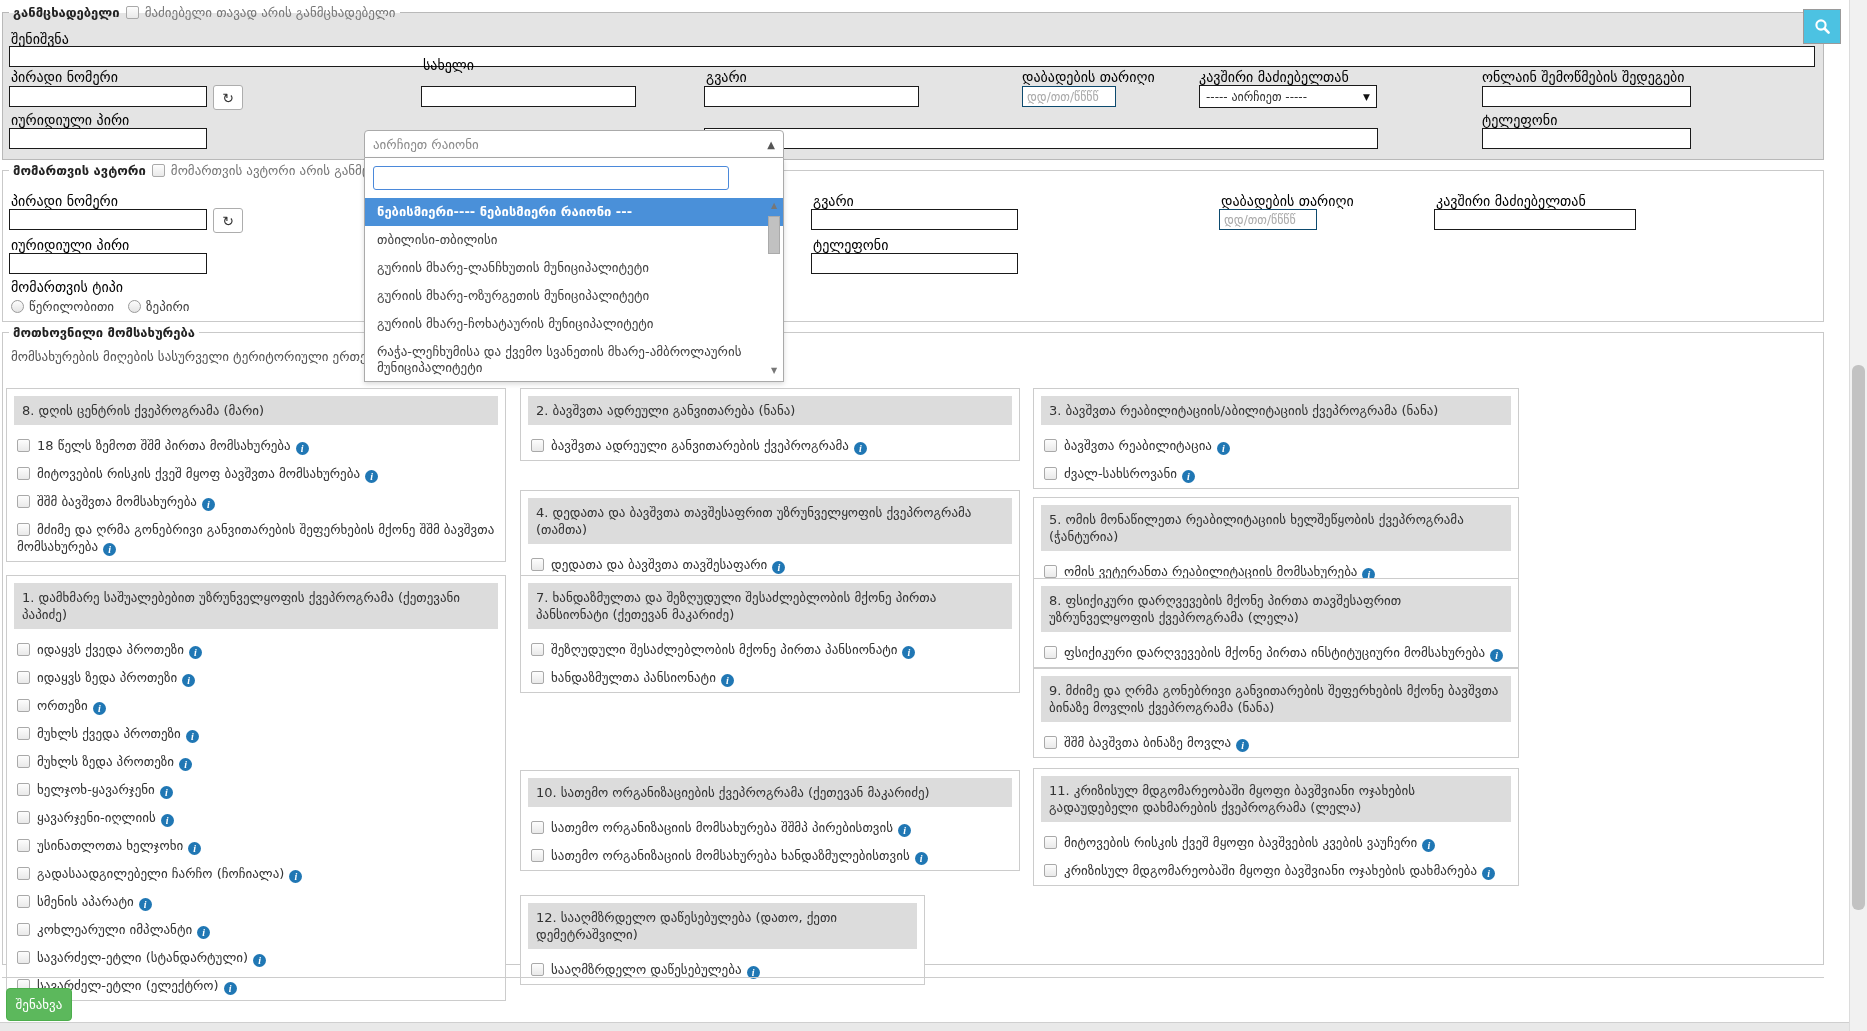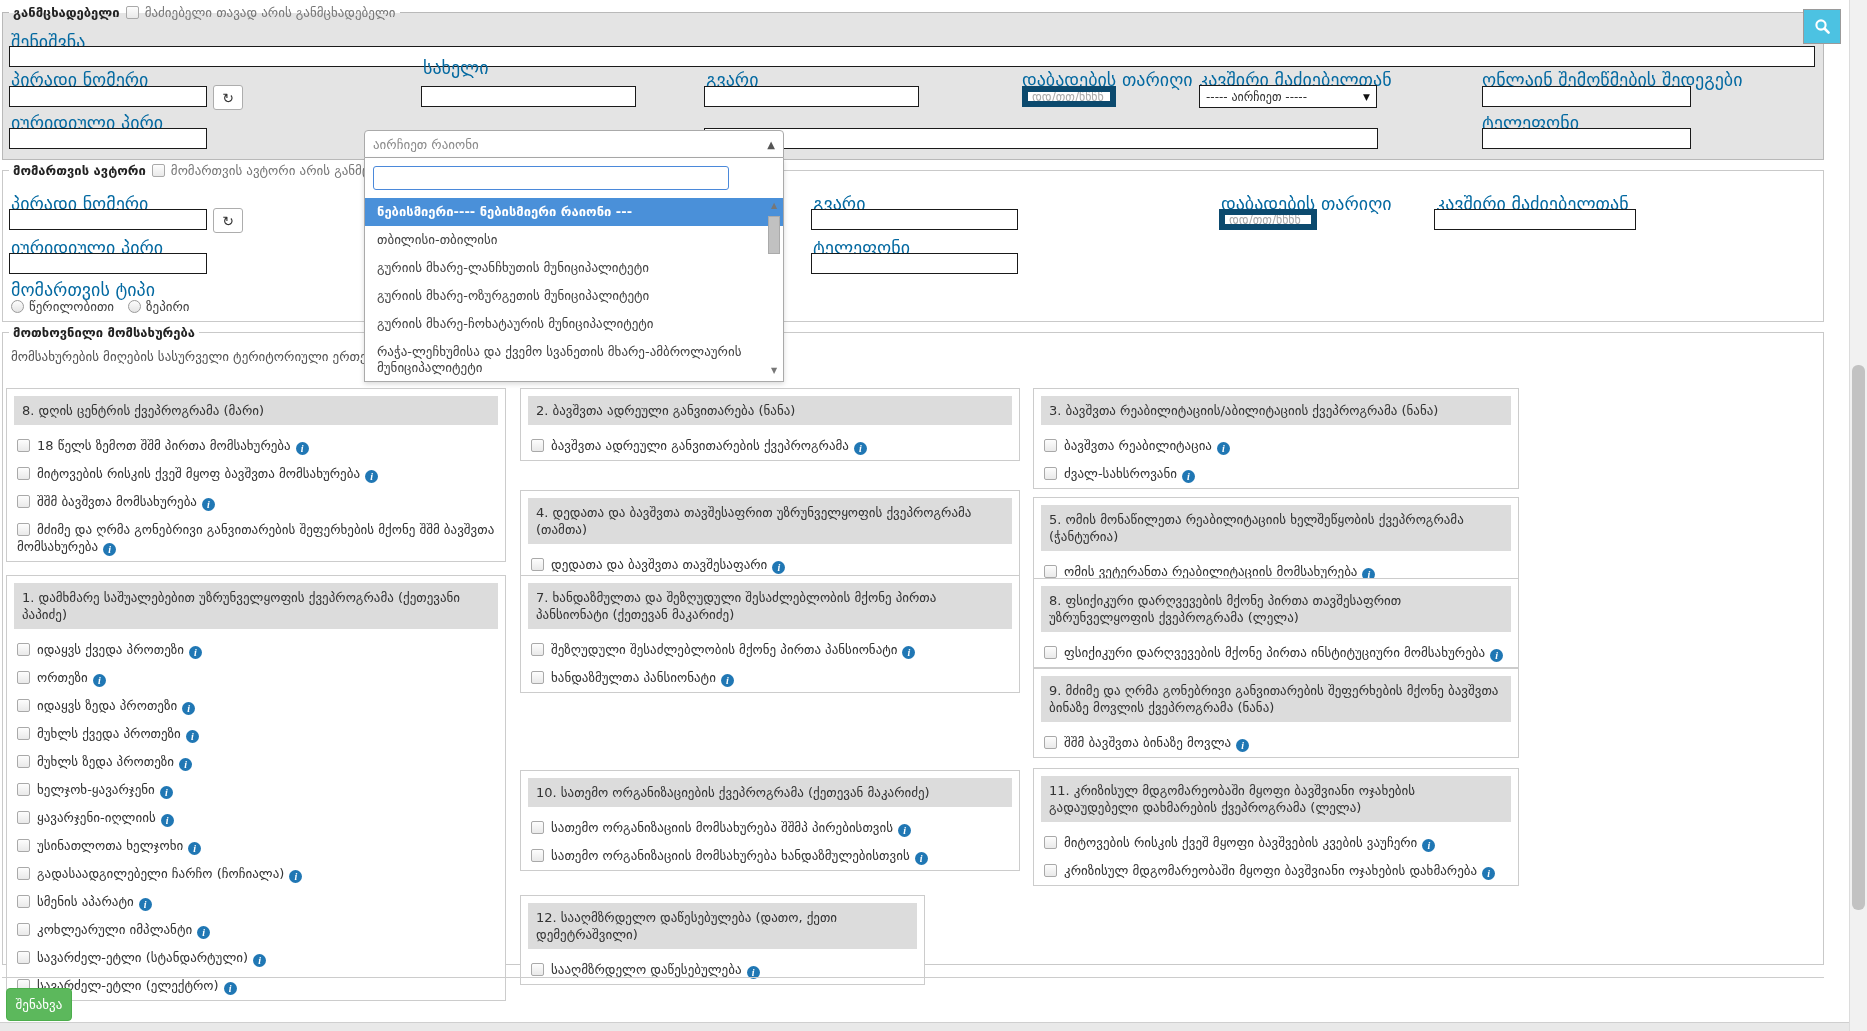--- a/index.html
+++ b/index.html
@@ -12,24 +12,24 @@
   .fs1{left:2px;top:12px;width:1822px;height:148px;background:#e4e4e4;border:1px solid #b9b9b9;}
   .fs2{left:2px;top:170px;width:1822px;height:152px;background:#fff;border:1px solid #c9c9c9;}
   .fs3{left:2px;top:332px;width:1822px;height:633px;background:#fff;border:1px solid #c9c9c9;}
   .legend{position:absolute;top:-10px;left:6px;display:flex;align-items:center;gap:6px;
           padding:0 4px;font-size:13px;line-height:19px;justify-content:flex-end;}
   .fs1 .legend{background:linear-gradient(to bottom,#ffffff 52%,#e4e4e4 52%);}
   .fs2 .legend,.fs3 .legend{background:#fff;}
   .legend b{font-weight:bold;color:#222;}
   .legend .ltxt{color:#777;}
   
-  .flabel{position:absolute;font-size:18px;color:#0369a1;white-space:nowrap;}
+  .flabel{position:absolute;font-size:14px;color:#000000;white-space:nowrap;}
   .tinput{position:absolute;box-sizing:border-box;height:21px;background:#fff;
           border:1px solid #1a1a1a;font-size:12px;padding:0 4px;font-family:inherit;color:#333;}
-  .tinput.lite{border:6px solid #0c4a6e;color:#0369a1;}
+  .tinput.lite{border:1px solid #0c4a6e;color:#0369a1;}
   .tinput::placeholder{color:#aaa;}
   .sel{position:absolute;box-sizing:border-box;height:23px;background:#fff;border:1px solid #1a1a1a;
        font-size:12px;display:flex;align-items:center;justify-content:space-between;padding:0 6px;color:#333;}
   .sel .car{font-size:9px;color:#111;}
   .rbtn{position:absolute;width:28px;height:23px;background:#fff;border:1px solid #adadad;border-radius:3px;
         display:flex;align-items:center;justify-content:center;font-size:14px;color:#333;cursor:pointer;}
   .cb{display:inline-block;width:13px;height:13px;box-sizing:border-box;border:1px solid #a9a9a9;border-radius:2px;
       background:linear-gradient(#fdfdfd,#e9e9e9);vertical-align:-2px;flex:none;}
   .radio{display:inline-block;width:13px;height:13px;box-sizing:border-box;border:1px solid #9a9a9a;border-radius:50%;
       background:linear-gradient(#fdfdfd,#e4e4e4);vertical-align:-2px;}
@@ -191,22 +191,22 @@
       <div class="bhead">4. დედათა და ბავშვთა თავშესაფრით უზრუნველყოფის ქვეპროგრამა (თამთა)</div>
       <div class="itm"><span class="cb"></span><span>დედათა და ბავშვთა თავშესაფარი</span><span class="info"></span></div>
     </div>
     <div class="block" style="left: 1033px; top: 497px; width: 486px; min-height: 62px;">
       <div class="bhead">5. ომის მონაწილეთა რეაბილიტაციის ხელშეწყობის ქვეპროგრამა (ჭანტურია)</div>
       <div class="itm"><span class="cb"></span><span>ომის ვეტერანთა რეაბილიტაციის მომსახურება</span><span class="info"></span></div>
     </div>
     <div class="block" style="left: 6px; top: 575px; width: 500px; min-height: 385px;">
       <div class="bhead">1. დამხმარე საშუალებებით უზრუნველყოფის ქვეპროგრამა (ქეთევანი პაპიძე)</div>
       <div class="itm"><span class="cb"></span><span>იდაყვს ქვედა პროთეზი</span><span class="info"></span></div>
+      <div class="itm"><span class="cb"></span><span>იდაყვს ზედა პროთეზი</span><span class="info"></span></div>
       <div class="itm"><span class="cb"></span><span>ორთეზი</span><span class="info"></span></div>
-      <div class="itm"><span class="cb"></span><span>იდაყვს ზედა პროთეზი</span><span class="info"></span></div>
       <div class="itm"><span class="cb"></span><span>მუხლს ქვედა პროთეზი</span><span class="info"></span></div>
       <div class="itm"><span class="cb"></span><span>მუხლს ზედა პროთეზი</span><span class="info"></span></div>
       <div class="itm"><span class="cb"></span><span>ხელჯოხ-ყავარჯენი</span><span class="info"></span></div>
       <div class="itm"><span class="cb"></span><span>ყავარჯენი-იღლიის</span><span class="info"></span></div>
       <div class="itm"><span class="cb"></span><span>უსინათლოთა ხელჯოხი</span><span class="info"></span></div>
       <div class="itm"><span class="cb"></span><span>გადასაადგილებელი ჩარჩო (ჩოჩიალა)</span><span class="info"></span></div>
       <div class="itm"><span class="cb"></span><span>სმენის აპარატი</span><span class="info"></span></div>
       <div class="itm"><span class="cb"></span><span>კოხლეარული იმპლანტი</span><span class="info"></span></div>
       <div class="itm"><span class="cb"></span><span>სავარძელ-ეტლი (სტანდარტული)</span><span class="info"></span></div>
       <div class="itm"><span class="cb"></span><span>სავარძელ-ეტლი (ელექტრო)</span><span class="info"></span></div>

